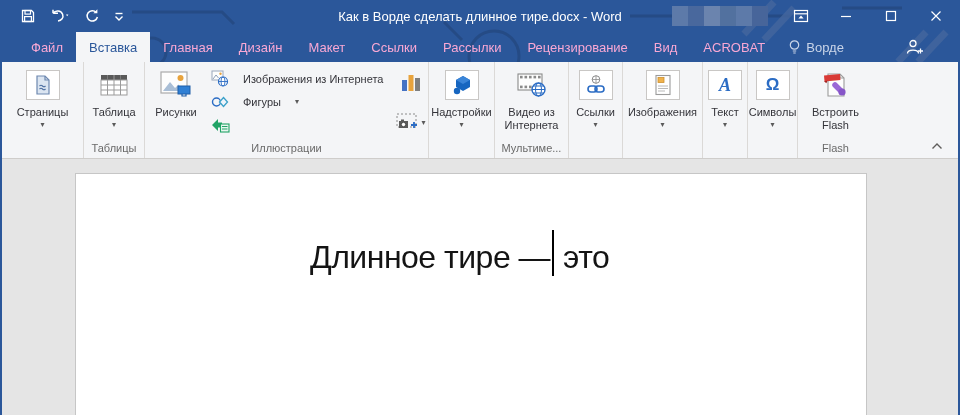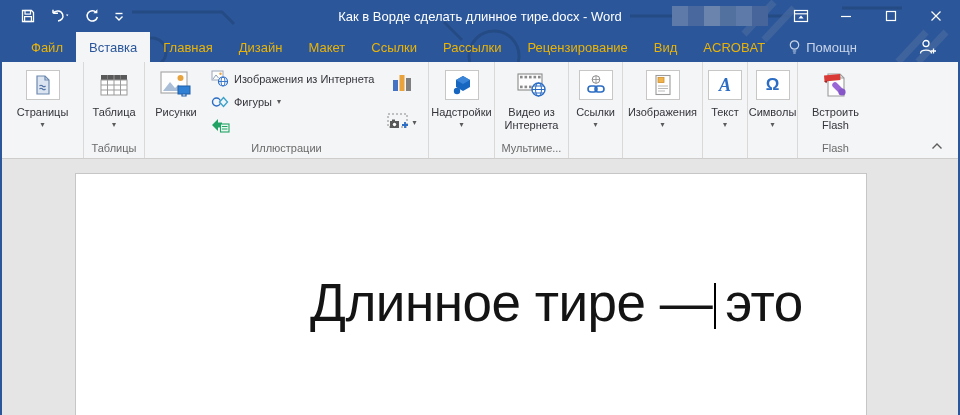--- a/index.html
+++ b/index.html
@@ -17,55 +17,55 @@
   .qat .qbtn{display:flex;align-items:center;height:24px;padding:0 2px;cursor:default;}
   .qat svg{display:block;}
   .title{position:absolute;left:50%;top:0;height:32px;display:flex;align-items:center;
          transform:translateX(-50%);font-size:13px;color:#ffffff;white-space:nowrap;z-index:1;}
   .blurblock{position:absolute;left:670px;top:6px;height:20px;display:flex;z-index:2;}
   .blurblock div{width:16px;height:20px;}
   .winctrl{position:absolute;right:0;top:0;height:32px;display:flex;z-index:3;}
   .winctrl .wbtn{width:45px;height:32px;display:flex;align-items:center;justify-content:center;}
   
   .tabrow{height:30px;display:flex;align-items:stretch;position:relative;z-index:2;padding-left:16px;}
-  .tab{display:flex;align-items:center;padding:0 13px;font-size:13px;color:#eab308;white-space:nowrap;position:relative;}
+  .tab{display:flex;align-items:center;padding:0 13px;font-size:13px;color:#f9a8d4;white-space:nowrap;position:relative;}
   .tab.active{background:#f4f5f7;color:#2b579a;}
   .tab-help{display:flex;align-items:center;gap:5px;color:#c9d4e8;font-size:13px;padding:0 10px;margin-right:40px;}
   .tabrow-spacer{flex:1;}
   .tabicon{display:flex;align-items:center;padding:0 11px;margin-right:4px;}
   
   .ribbon{height:96px;background:#f4f5f7;border-bottom:1px solid #cfcdcb;display:flex;position:relative;z-index:1;}
   .rgroup{display:flex;flex-direction:column;border-right:1px solid #dbd9d7;box-sizing:border-box;}
   .rg-content{flex:1;display:flex;align-items:flex-start;justify-content:center;padding-top:3px;}
   .rg-label{height:17px;font-size:11px;color:#6a6a6a;text-align:center;line-height:15px;overflow:hidden;white-space:nowrap;}
   .g-pages{width:82px}.g-tables{width:61px}.g-illus{width:284px}.g-addins{width:66px}
   .g-media{width:74px}.g-links{width:54px}.g-comments{width:77px}.g-hf{width:80px}
   .g-text{width:45px}.g-symbols{width:50px}.g-flash{width:75px}
   .bigbtn{display:flex;flex-direction:column;align-items:center;width:100%;padding:2px 1px 0 1px;
           font-size:11px;color:#34343a;cursor:default;}
   .bb-icon{height:36px;display:flex;align-items:center;justify-content:center;}
   .iconbox{width:34px;height:30px;background:#fff;border:1px solid #c9c7c5;display:flex;
            align-items:center;justify-content:center;box-sizing:border-box;}
   .bb-label{text-align:center;line-height:13px;margin-top:3px;white-space:pre-line;}
   .dd{font-size:8px;color:#5a5a5a;margin-top:2px;line-height:8px;}
   .smallcol{display:flex;flex-direction:column;gap:2px;padding-top:3px;margin-left:4px;}
-  .smallbtn{display:flex;align-items:center;gap:5px;font-size:11px;color:#34343a;height:21px;padding:0 3px;}
+  .smallbtn{display:flex;align-items:center;gap:14px;font-size:11px;color:#34343a;height:21px;padding:0 3px;}
   .minicol{display:flex;flex-direction:column;align-items:center;margin-left:8px;padding-top:4px;gap:16px;}
   .minibtn{display:flex;align-items:center;gap:2px;padding:2px;}
   .collapse-btn{position:absolute;right:10px;bottom:4px;width:22px;height:16px;display:flex;
                 align-items:center;justify-content:center;}
   .serifA{font-family:"Liberation Serif","DejaVu Serif",serif;font-style:italic;font-weight:bold;
           color:#2b6cc4;font-size:18px;line-height:18px;}
   .omega{color:#2b6cc4;font-size:17px;font-weight:bold;line-height:18px;}
   
   .docarea{height:256px;background:#e5e5e5;position:relative;overflow:hidden;}
   .page{position:absolute;left:73px;top:14px;width:792px;height:360px;background:#ffffff;
         border:1px solid #c6c6c6;box-sizing:border-box;}
-  .para{position:absolute;left:234px;top:56px;font-size:53px;line-height:50px;color:#141414;
-        white-space:nowrap;letter-spacing:-0.5px;margin-top:48px;}
+  .para{position:absolute;left:234px;top:56px;font-size:32px;line-height:50px;color:#141414;
+        white-space:nowrap;letter-spacing:-0.5px;}
   .caret{display:inline-block;width:2px;height:46px;background:#000;vertical-align:-8px;margin-left:2px;}
   .after-caret{margin-left:9px;}
 </style>
 </head>
 <body>
 
 <div class="window">
 
   <div class="header">
     <svg class="deco" width="960" height="62">
@@ -162,21 +162,21 @@
       <div class="tab">Рассылки</div>
       <div class="tab">Рецензирование</div>
       <div class="tab">Вид</div>
       <div class="tab">ACROBAT</div>
       <div class="tabrow-spacer"></div>
       <div class="tab-help">
         <svg width="13" height="16" viewBox="0 0 13 16">
           <circle cx="6.5" cy="6" r="4.2" fill="none" stroke="#c9d4e8" stroke-width="1.2"></circle>
           <path d="M4.8 12 h3.4 M5.3 14 h2.4" stroke="#c9d4e8" stroke-width="1.2"></path>
         </svg>
-        <span>Помощн</span>
+        <span>Ворде</span>
       </div>
       <div class="tabicon">
         <svg width="20" height="18" viewBox="0 0 20 18">
           <circle cx="8" cy="5.5" r="3" fill="none" stroke="#fff" stroke-width="1.3"></circle>
           <path d="M2.5 15.5 c0 -4.5 11 -4.5 11 0" fill="none" stroke="#fff" stroke-width="1.3"></path>
           <path d="M13 13 h5 M15.5 10.5 v5" stroke="#fff" stroke-width="1.3"></path>
         </svg>
       </div>
       <div class="tabicon" style="margin-right:10px;">
         

